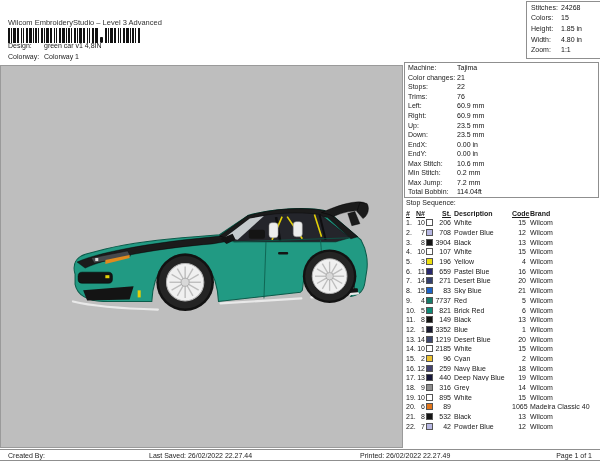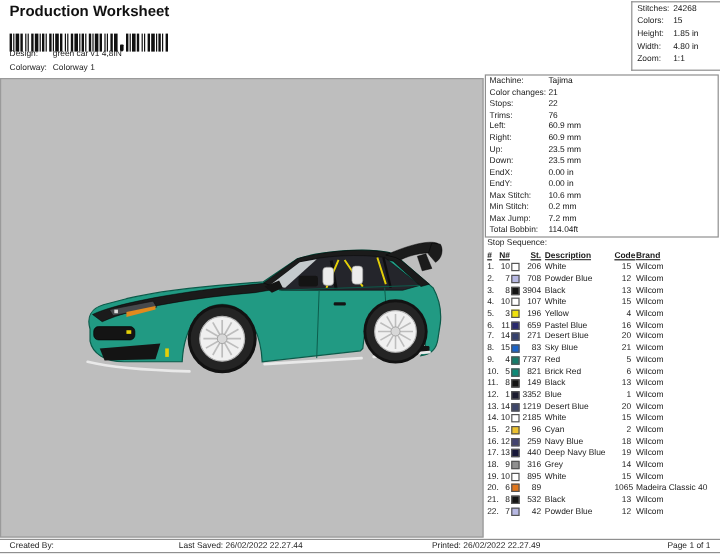--- a/index.html
+++ b/index.html
@@ -61,21 +61,21 @@
   .f-created{left:8px;}
   .f-saved{left:149px;}
   .f-printed{left:360px;}
   .f-page{right:8px;}
 </style>
 </head>
 <body style="--canvas_bg: #bebebe; --body_green: #219a83; --body_dark_green: #0b5b4a; --carbon_black: #1b1b1b; --window_dark: #24252b; --windshield_gray: #c5cacd; --cage_yellow: #e3cf08; --accent_orange: #e08a1e; --caliper_blue: #2f7fd6; --wheel_white: #f0f0f0;">
 
 <div class="page">
 
-  <div class="title">Production Worksheet</div>
+  <div class="subtitle">Wilcom EmbroideryStudio – Level 3 Advanced</div>
   <div class="barcode" id="barcode">
       <span style="display: inline-flex;">
         <span class="bar" style="width: 2px;"></span>
         <span class="gap" style="width: 1px;"></span>
         <span class="bar" style="width: 1px;"></span>
         <span class="gap" style="width: 1px;"></span>
         <span class="bar" style="width: 3px;"></span>
         <span class="gap" style="width: 1px;"></span>
         <span class="bar" style="width: 2px;"></span>
         <span class="gap" style="width: 2px;"></span>

